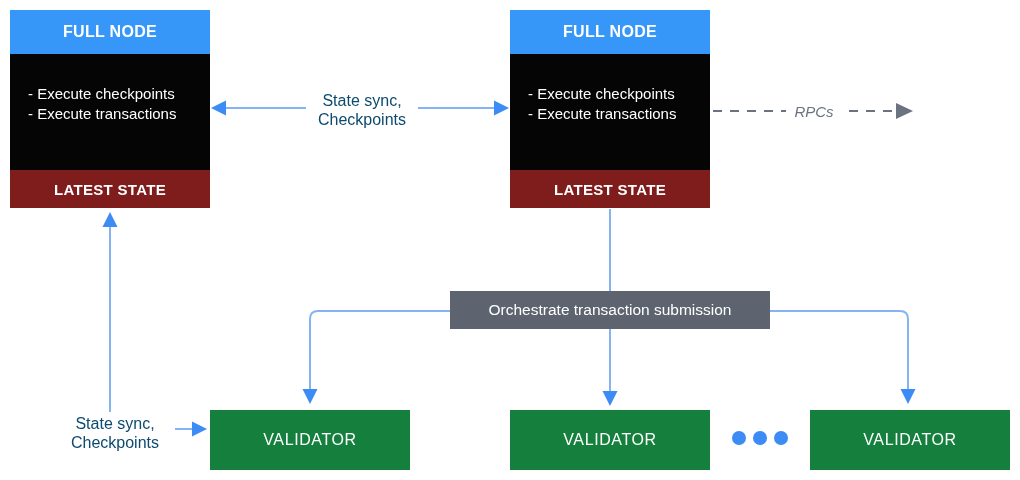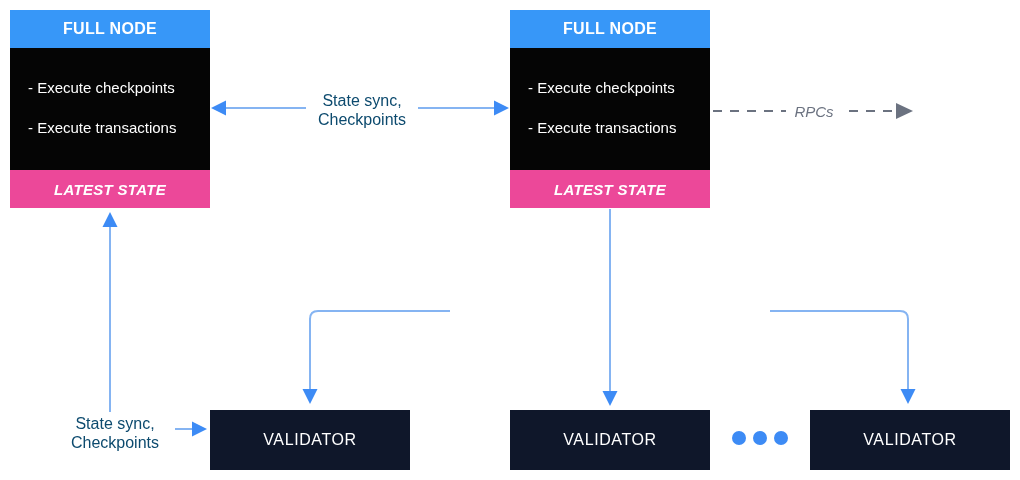--- a/index.html
+++ b/index.html
@@ -1,31 +1,31 @@
 <!DOCTYPE html>
 <html><head>
 <meta charset="utf-8">
 <style>
   html,body{margin:0;padding:0;background:#ffffff;}
   body{font-family:"Liberation Sans","DejaVu Sans",sans-serif;}
   .canvas{position:relative;width:1020px;height:480px;background:#ffffff;overflow:hidden;}
   .connectors{position:absolute;left:0;top:0;width:1020px;height:480px;z-index:1;}
   .node{position:absolute;width:200px;height:198px;display:flex;flex-direction:column;z-index:2;}
-  .node-header{height:38px;background:#3797f8;color:#ffffff;font-size:16px;font-weight:bold;
+  .node-header{height:44px;background:#3797f8;color:#ffffff;font-size:16px;font-weight:bold;
     display:flex;align-items:center;justify-content:center;letter-spacing:0.3px;}
   .node-body{flex:1;background:#050505;color:#ffffff;font-size:15px;
-    padding:30px 0 11px 18px;display:flex;flex-direction:column;gap:20px;}
+    padding:30px 0 11px 18px;display:flex;flex-direction:column;}
   .node-body .item{line-height:20px;}
-  .node-footer{height:38px;background:#ec4899;color:#ffffff;font-size:15px;font-weight:bold;
-    display:flex;align-items:center;justify-content:center;letter-spacing:0.3px;font-style:italic;}
+  .node-footer{height:38px;background:#7f1d1d;color:#ffffff;font-size:15px;font-weight:bold;
+    display:flex;align-items:center;justify-content:center;letter-spacing:0.3px;}
   .node1{left:10px;top:10px;}
   .node2{left:510px;top:10px;}
   .orchestrator{position:absolute;left:450px;top:291px;width:320px;height:38px;background:#5d646f;
     color:#ffffff;font-size:15.5px;display:flex;align-items:center;justify-content:center;z-index:2;}
-  .validator{position:absolute;top:410px;width:200px;height:60px;background:#0f172a;color:#ffffff;
+  .validator{position:absolute;top:410px;width:200px;height:60px;background:#15803d;color:#ffffff;
     font-size:16px;font-weight:500;letter-spacing:0.6px;display:flex;align-items:center;justify-content:center;z-index:2;}
   .validator.v1{left:210px;}
   .validator.v2{left:510px;}
   .validator.v3{left:810px;}
   .edge-label{position:absolute;z-index:3;background:#ffffff;text-align:center;
     color:#0c4a6e;font-size:16px;line-height:19px;padding:1px 4px;}
   .label-top{left:306px;top:90px;width:104px;}
   .label-bottom{left:55px;top:413px;width:112px;}
   .label-rpcs{left:786px;top:101px;width:48px;color:#6b7280;font-size:15px;line-height:20px;font-style:italic;}
 </style>
@@ -76,20 +76,21 @@
 
   <div class="node node2">
     <div class="node-header">FULL NODE</div>
     <div class="node-body">
       <div class="item">- Execute checkpoints</div>
       <div class="item">- Execute transactions</div>
     </div>
     <div class="node-footer">LATEST STATE</div>
   </div>
 
+  <div class="orchestrator">Orchestrate transaction submission</div>
 
   <div class="validator v1">VALIDATOR</div>
   <div class="validator v2">VALIDATOR</div>
   <div class="validator v3">VALIDATOR</div>
 
   <div class="edge-label label-top">
     <span>State sync,</span><br>
     <span>Checkpoints</span>
   </div>
 

